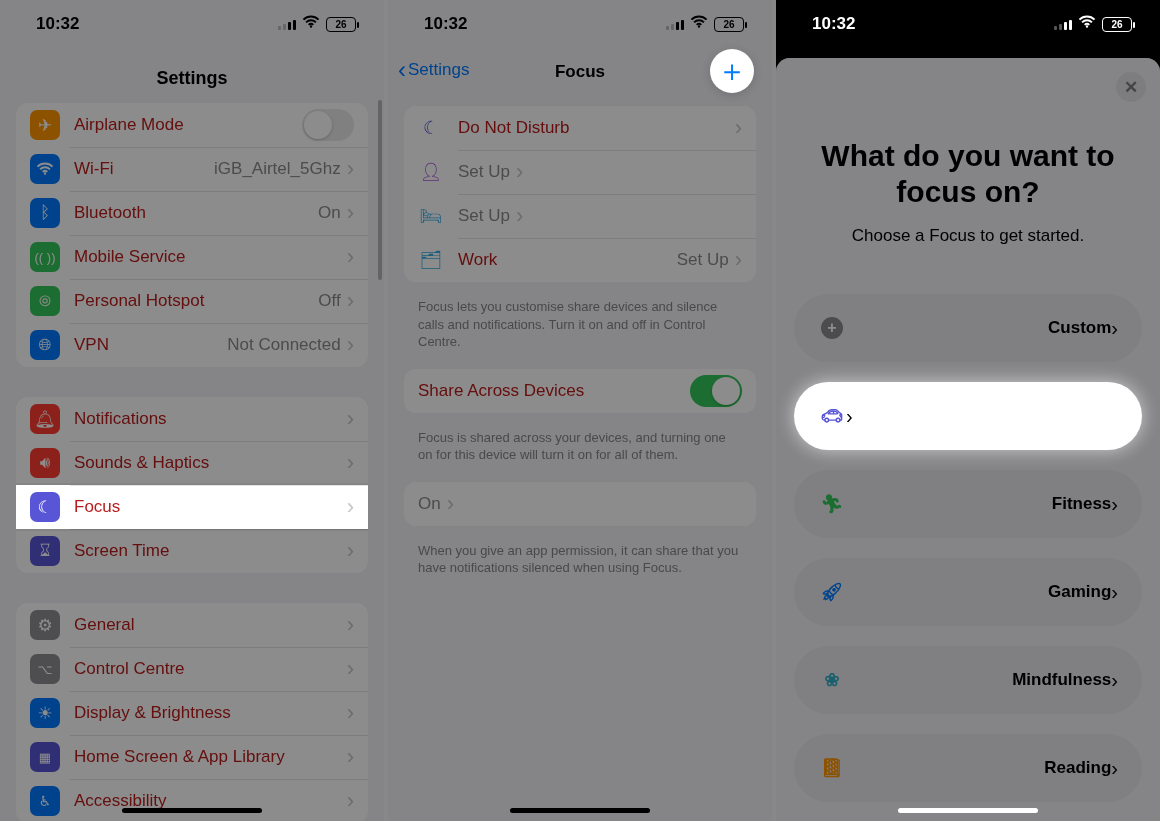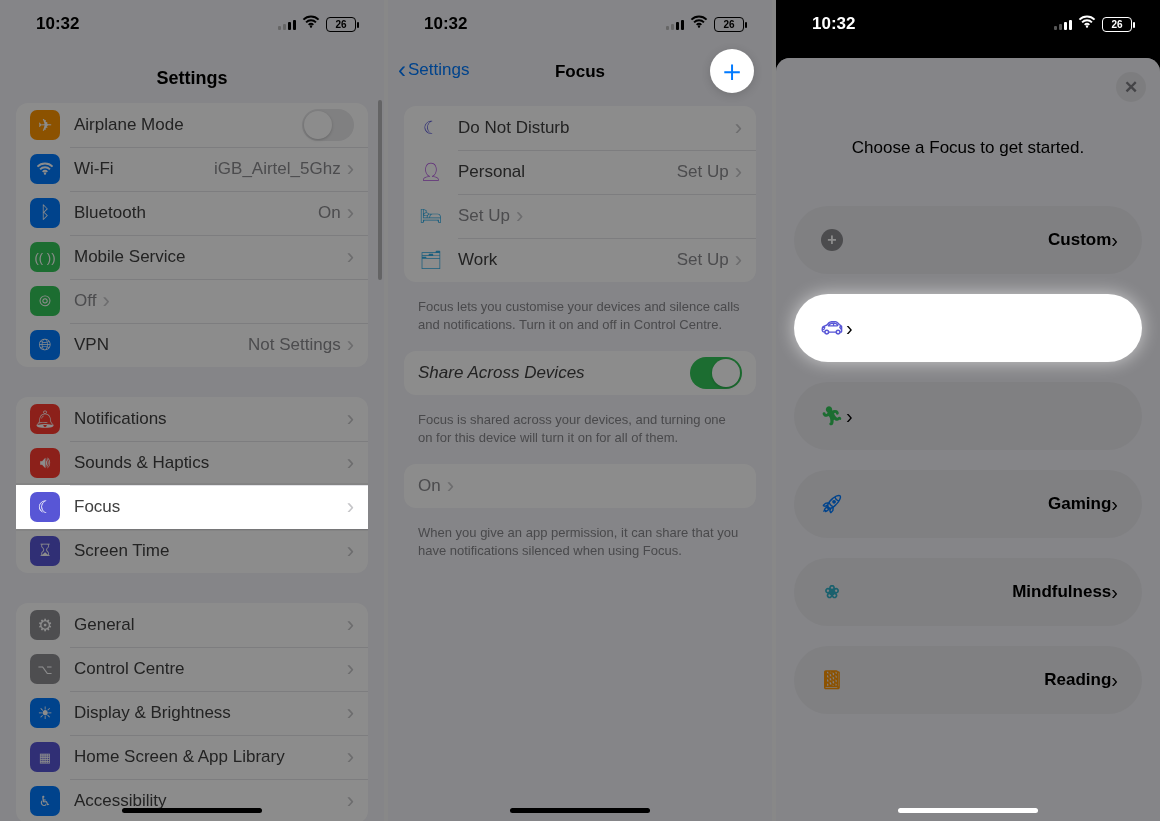--- a/index.html
+++ b/index.html
@@ -74,21 +74,21 @@
   }
   .row + .row::before {
     content:""; position:absolute; top:0; left: 54px; right:0; height:1px; background:#e3e3e7;
   }
   .row .icon-box {
     width: 30px; height: 30px; border-radius: 7px;
     display:flex; align-items:center; justify-content:center;
     margin-right: 14px; flex-shrink: 0;
     color: #fff;
   }
-  .row .label { flex: 1; color:#404040;}
+  .row .label { flex: 1; color:#b91c1c;}
   .row .value { color: #8a8a8e; font-size: 17px; margin-right: 6px;}
   .chev { color:#c6c6c9; font-size: 22px; line-height:1;}
   .toggle-off {
     width: 52px; height: 32px; border-radius: 16px; background:#e9e9eb; position:relative;
   }
   .toggle-off::after { content:""; position:absolute; left:2px; top:2px; width:28px; height:28px; background:#fff; border-radius:50%; box-shadow:0 1px 3px rgba(0,0,0,0.2);}
   .toggle-on {
     width: 52px; height: 32px; border-radius: 16px; background:#34c759; position:relative;
   }
   .toggle-on::after { content:""; position:absolute; right:2px; top:2px; width:28px; height:28px; background:#fff; border-radius:50%; box-shadow:0 1px 3px rgba(0,0,0,0.2);}
@@ -231,27 +231,28 @@
       <span class="value">On</span>
       <span class="chev">›</span>
     </div>
     <div class="row">
       <span class="icon-box ic-green" style="font-size:13px;">(( ))</span>
       <span class="label">Mobile Service</span>
       <span class="chev">›</span>
     </div>
     <div class="row">
       <span class="icon-box ic-green" style="font-size:15px;">⦾</span>
+      <span class="label">Personal Hotspot</span>
       <span class="value">Off</span>
       <span class="chev">›</span>
     </div>
     <div class="row">
       <span class="icon-box ic-blue" style="font-size:16px;">🌐︎</span>
       <span class="label">VPN</span>
-      <span class="value">Not Settings</span>
+      <span class="value">Not Connected</span>
       <span class="chev">›</span>
     </div>
   </div>
 
   <div class="group">
     <div class="row">
       <span class="icon-box ic-red">🔔︎</span>
       <span class="label">Notifications</span>
       <span class="chev">›</span>
     </div>
@@ -333,41 +334,40 @@
   </div>
 
   <div class="group focus" style="margin-top:14px;">
     <div class="row">
       <span class="focus-icon" style="color:#5856d6;">☾</span>
       <span class="label">Do Not Disturb</span>
       <span class="chev">›</span>
     </div>
     <div class="row">
       <span class="focus-icon" style="color:#af52de;">👤︎</span>
-      <span class="label">Personal</span>
       <span class="value">Set Up</span>
       <span class="chev">›</span>
     </div>
     <div class="row">
       <span class="focus-icon" style="color:#32ade6;">🛏︎</span>
       <span class="value">Set Up</span>
       <span class="chev">›</span>
     </div>
     <div class="row">
       <span class="focus-icon" style="color:#32ade6;">🗂︎</span>
       <span class="label">Work</span>
       <span class="value">Set Up</span>
       <span class="chev">›</span>
     </div>
   </div>
-  <div class="footer-text" style="margin-top:-22px;">Focus lets you customise your devices and silence calls and notifications. Turn it on and off in Control Centre.</div>
+  <div class="footer-text" style="margin-top:-22px;">Focus lets you customise share devices and silence calls and notifications. Turn it on and off in Control Centre.</div>
 
   <div class="group single">
     <div class="row">
-      <span class="label" style="margin-left:0;font-style:italic;">Share Across Devices</span>
+      <span class="label" style="margin-left:0;">Share Across Devices</span>
       <span class="toggle-on"></span>
     </div>
   </div>
   <div class="footer-text" style="margin-top:-22px;">Focus is shared across your devices, and turning one on for this device will turn it on for all of them.</div>
 
   <div class="group single">
     <div class="row">
       <span class="value">On</span>
       <span class="chev">›</span>
     </div>
@@ -392,35 +392,37 @@
             <path d="M12 16.5a1.6 1.6 0 100-3.2 1.6 1.6 0 000 3.2zM4.5 8.5a10.6 10.6 0 0115 0l-1.8 1.8a8 8 0 00-11.3 0L4.5 8.5zM1 5a15.6 15.6 0 0122 0l-1.8 1.8a13 13 0 00-18.4 0L1 5zm7 7a5.7 5.7 0 018 0l-1.8 1.8a3.1 3.1 0 00-4.4 0L8 12z" fill="#fff"></path>
           </svg></span>
       <span class="batt">26</span>
     </div>
   </div>
 
   <div class="sheet">
     <div class="close-x">
       <span>✕</span>
     </div>
+    <h1>What do you want to focus on?</h1>
     <p class="sub">Choose a Focus to get started.</p>
 
     <div class="pill">
       <span class="picon">
           <span class="plus-circ">+</span>
         </span>
       <span class="ptext">Custom</span>
       <span class="pchev">›</span>
     </div>
     <div class="pill highlight">
       <span class="picon" style="color:#5856d6;">🚗︎</span>
       <span class="pchev">›</span>
     </div>
     <div class="pill">
       <span class="picon" style="color:#34c759;">🏃︎</span>
+      <span class="ptext">Fitness</span>
       <span class="pchev">›</span>
     </div>
     <div class="pill">
       <span class="picon" style="color:#007aff;">🚀︎</span>
       <span class="ptext">Gaming</span>
       <span class="pchev">›</span>
     </div>
     <div class="pill">
       <span class="picon" style="color:#30b0c7;">❀</span>
       <span class="ptext">Mindfulness</span>

